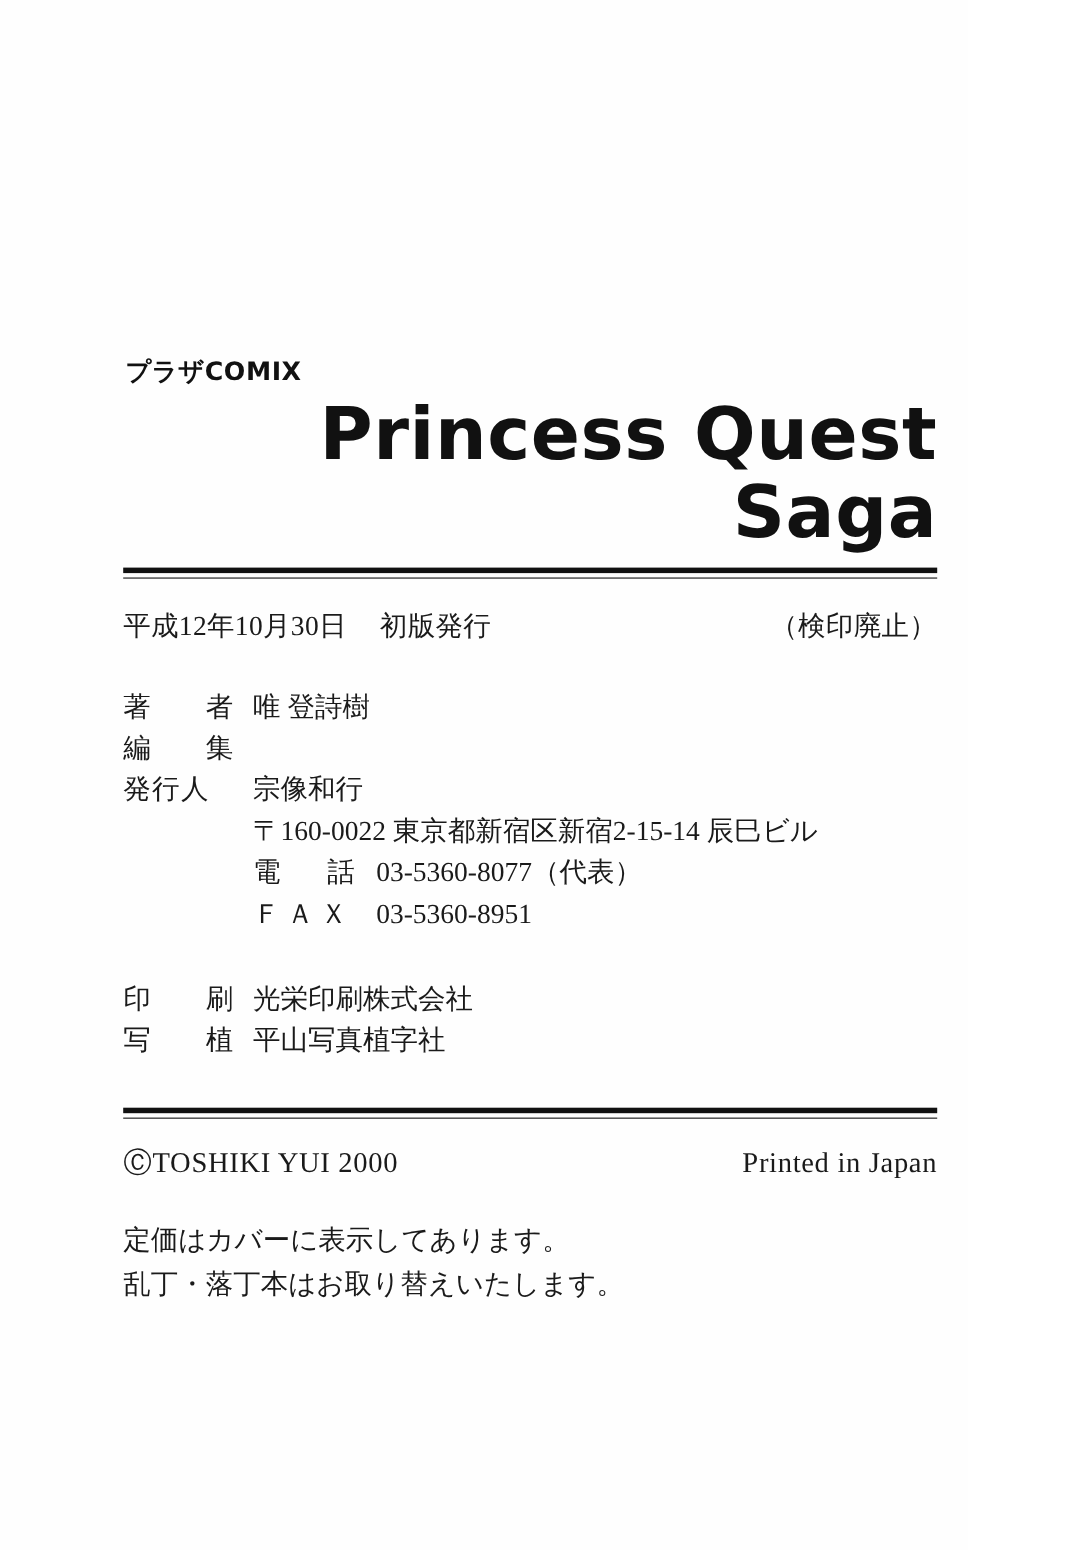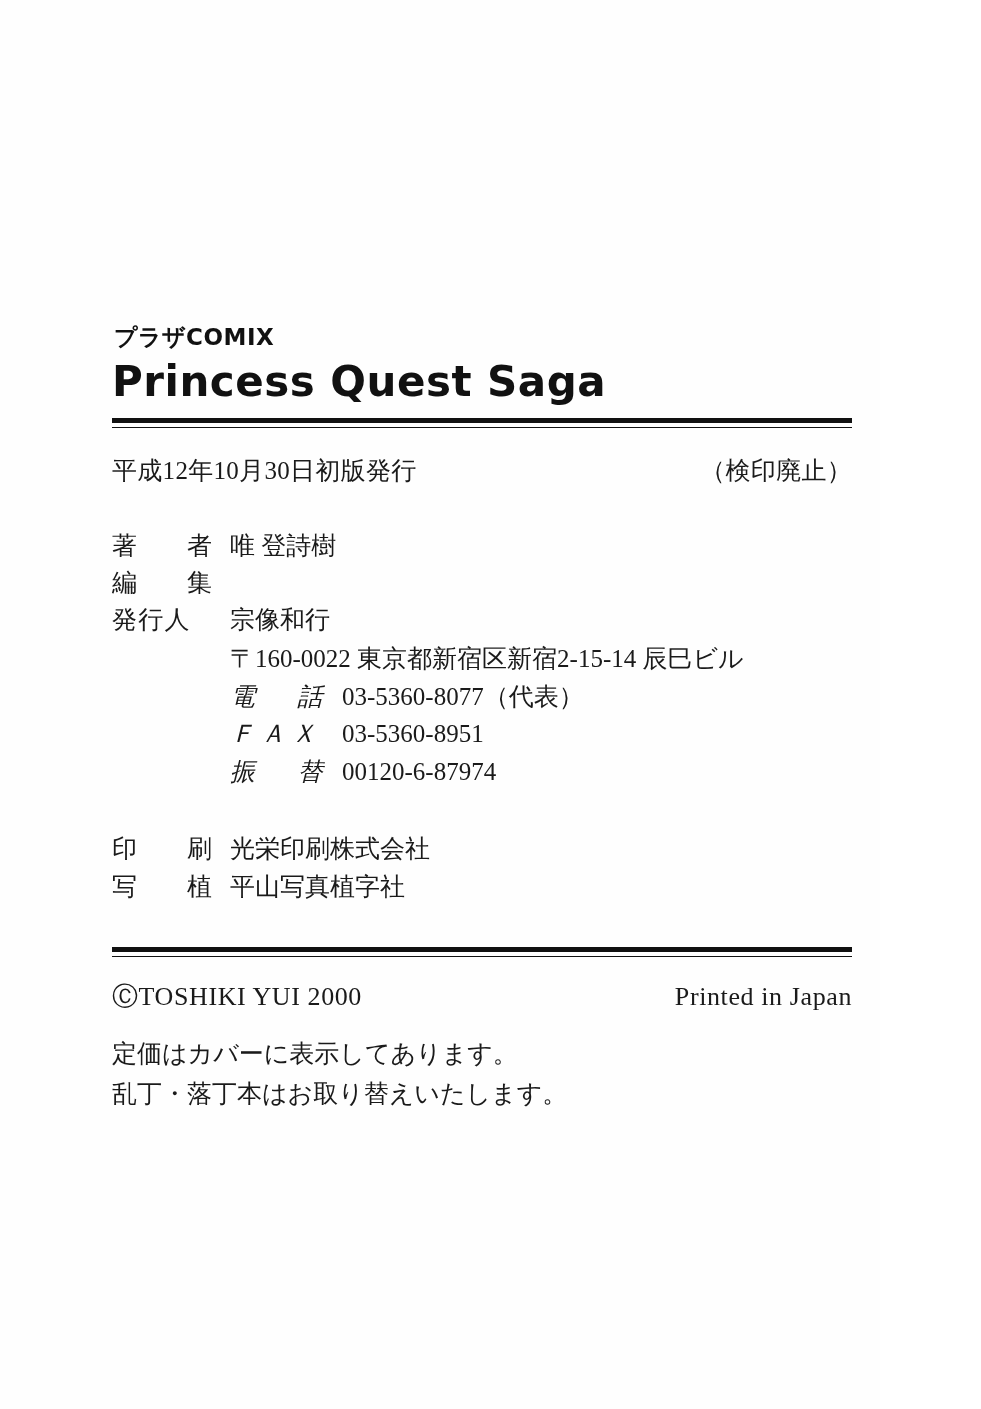--- a/index.html
+++ b/index.html
@@ -34,25 +34,26 @@
     font-family: "DejaVu Sans", sans-serif;
     font-weight: bold;
     font-size: 23px;
     letter-spacing: 0.5px;
     color: #111;
     margin: 0 0 6px 2px;
   }
   .book-title {
     font-family: "DejaVu Sans", sans-serif;
     font-weight: bold;
-    font-size: 42px;
+    font-size: 66px;
     letter-spacing: 0.5px;
     color: #111;
     margin: 0 0 14px 0;
     line-height: 1.08;
+    text-align: right;
   }
   .rule-thick {
     border: 0;
     border-top: 5px solid #111;
     margin: 0 0 0 0;
     width: 100%;
   }
   .rule-thin {
     border: 0;
     border-top: 1.5px solid #111;
@@ -69,21 +70,21 @@
   .pubdate-row {
     margin-top: 26px;
     font-size: 25px;
     letter-spacing: 0.3px;
   }
   .pubdate-left {
     display: flex;
     align-items: baseline;
   }
   .pubdate-date { }
-  .pubdate-edition { }
+  .pubdate-edition { margin-left: 30px; }
   .pubdate-right { font-size: 25px; }
 
   .credits {
     margin-top: 40px;
     font-size: 25px;
     line-height: 1.48;
   }
   .credit-line {
     display: flex;
     align-items: center;
@@ -100,21 +101,20 @@
     margin-top: 2px;
     font-size: 25px;
     line-height: 1.5;
     padding-left: 118px;
   }
   .addr-line { display: flex; align-items: baseline; }
   .addr-key {
     width: 112px;
     flex: 0 0 112px;
     letter-spacing: 0.35em;
-    font-style: italic;
   }
   .addr-key.latin { letter-spacing: 0.22em; }
   .addr-val { }
 
   .production {
     margin-top: 40px;
     font-size: 25px;
     line-height: 1.5;
   }
 
@@ -122,21 +122,21 @@
 
   .copyright-row {
     margin-top: 22px;
     font-size: 26px;
     letter-spacing: 0.6px;
   }
   .copyright-left { }
   .copyright-right { }
 
   .notices {
-    margin-top: 20px;
+    margin-top: 34px;
     font-size: 25px;
     line-height: 1.6;
   }
 
   .isbn {
     margin-top: 88px;
     font-family: "DejaVu Sans", sans-serif;
     font-weight: bold;
     font-size: 29px;
     letter-spacing: 1.6px;
@@ -184,24 +184,20 @@
         <span class="addr-val">〒160-0022 東京都新宿区新宿2-15-14 辰巳ビル</span>
       </div>
       <div class="addr-line">
         <span class="addr-key">電　話</span>
         <span class="addr-val">03-5360-8077（代表）</span>
       </div>
       <div class="addr-line">
         <span class="addr-key latin">ＦＡＸ</span>
         <span class="addr-val">03-5360-8951</span>
       </div>
-      <div class="addr-line">
-        <span class="addr-key">振　替</span>
-        <span class="addr-val">00120-6-87974</span>
-      </div>
     </div>
 
     <div class="production">
       <div class="credit-line">
         <span class="credit-label">印　刷</span>
         <span class="credit-value">光栄印刷株式会社</span>
       </div>
       <div class="credit-line">
         <span class="credit-label">写　植</span>
         <span class="credit-value">平山写真植字社</span>

